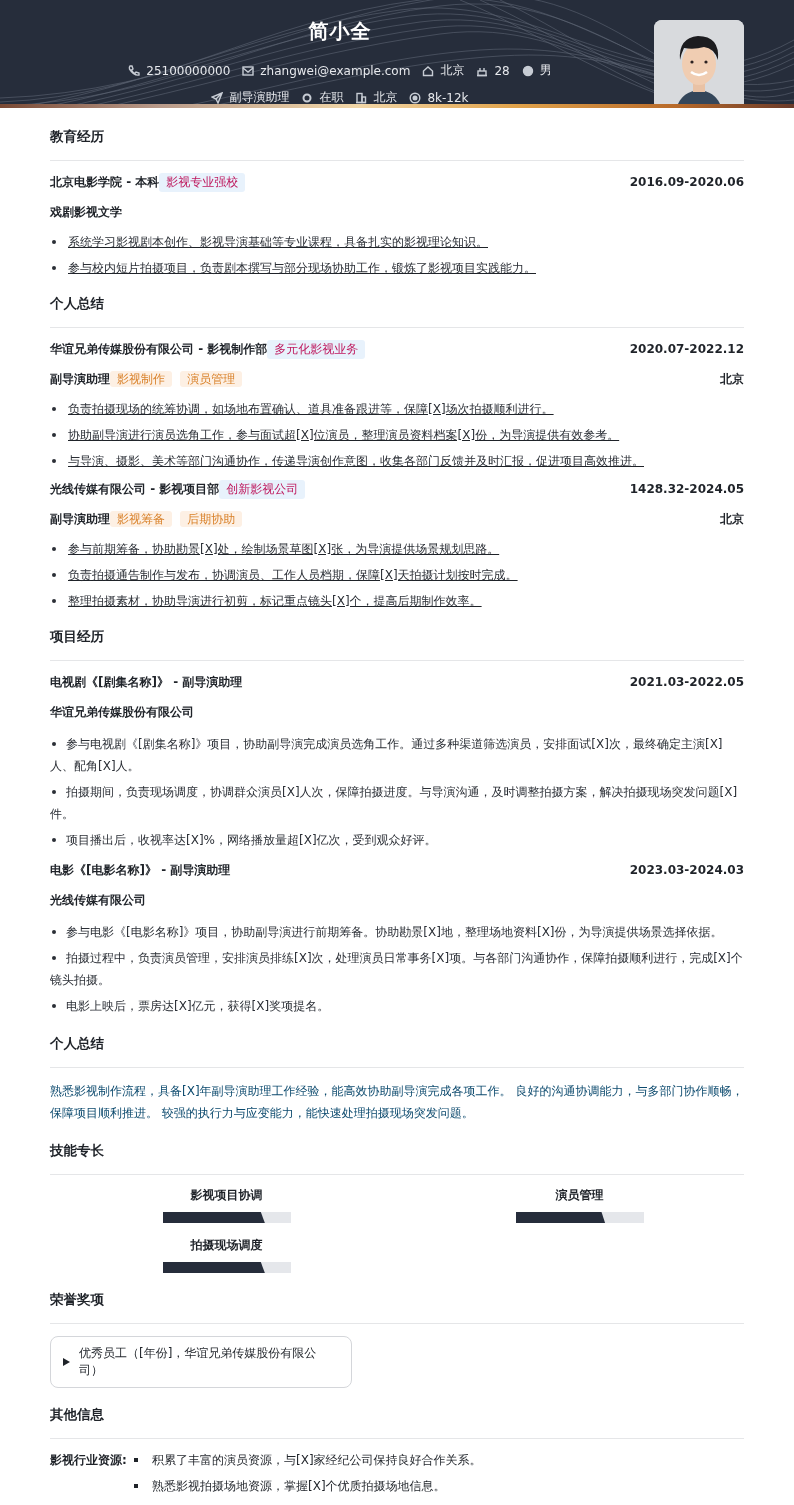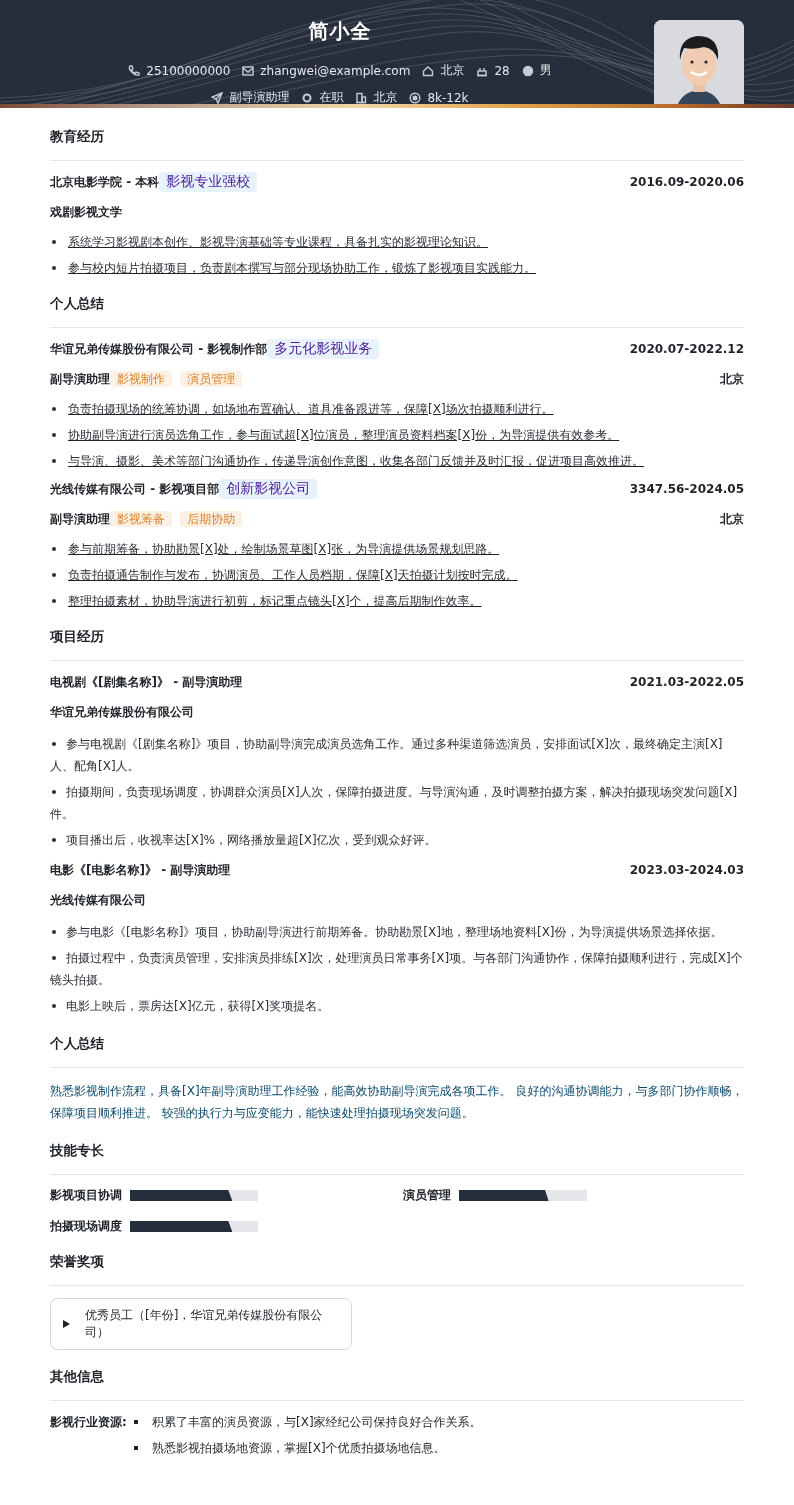--- a/index.html
+++ b/index.html
@@ -34,35 +34,35 @@
   }
   .content { padding: 0 50px; }
   .section { margin-top: 18px; }
   .section-title {
     font-size: 13.5px; font-weight: bold; color: #1f2329; padding-bottom: 14px;
     border-bottom: 1px solid #e5e6e8; margin-bottom: 12px;
   }
   .row { display: flex; justify-content: space-between; align-items: center; height: 18px; margin-bottom: 12px; }
   .row-left { display: flex; align-items: center; font-weight: bold; font-size: 12px; }
   .row-right { font-weight: bold; font-size: 12px; }
-  .tag-blue { background: #e8f2fc; color: #4c1d95; font-weight: normal; padding: 1px 7px; border-radius: 3px; font-size: 14px; }
+  .tag-blue { background: #e8f2fc; color: #be185d; font-weight: normal; padding: 1px 7px; border-radius: 3px; font-size: 12px; }
   .tag-orange { background: #fdf0e4; color: #d9822b; font-weight: normal; padding: 1px 7px; border-radius: 3px; font-size: 12px; margin-right: 4px; }
   .bullets { list-style: none; margin-bottom: 10px; text-decoration: underline; }
   .bullets li { position: relative; padding-left: 18px; font-size: 12px; line-height: 18px; margin-bottom: 8px; color: #2b2f36; }
   .bullets li::before { content: ""; position: absolute; left: 2px; top: 7px; width: 4px; height: 4px; background: #2b2f36; border-radius: 50%; }
   .pbullets { list-style: none; margin-bottom: 10px; }
   .pbullets li { font-size: 12px; line-height: 22px; margin-bottom: 4px; color: #2b2f36; }
   .pbullets li .dot { display: inline-block; width: 4px; height: 4px; background: #2b2f36; border-radius: 50%; vertical-align: middle; margin: 0 10px 2px 2px; }
   .summary { font-size: 12px; line-height: 22px; color: #0c4a6e; }
   .skills { display: grid; grid-template-columns: 353px 353px; row-gap: 14px; }
-  .skill { display: flex; align-items: center; gap: 8px; font-size: 12px; font-weight: bold; }
+  .skill { display: flex; align-items: center; gap: 8px; font-size: 12px; font-weight: bold; flex-direction: column; }
   .bar { position: relative; width: 128px; height: 11px; background: #e5e7eb; overflow: hidden; }
   .bar-fill { position: absolute; left: 0; top: 0; height: 11px; background: #262d3b; clip-path: polygon(0 0, 96% 0, 100% 100%, 0 100%); }
   .award {
-    display: inline-flex; align-items: center; gap: 15px; border: 1px solid #d4d6da; border-radius: 8px;
+    display: inline-flex; align-items: center; gap: 9px; border: 1px solid #d4d6da; border-radius: 8px;
     padding: 8px 12px; font-size: 12px; width: 302px; color: #1f2329;
   }
   .award .tri { width: 0; height: 0; border-left: 7px solid #1f2329; border-top: 4.5px solid transparent; border-bottom: 4.5px solid transparent; }
   .other { display: flex; font-size: 12px; }
   .other-label { font-weight: bold; width: 80px; flex-shrink: 0; line-height: 18px; }
   .other-list { list-style: none; }
   .other-list li { position: relative; padding-left: 22px; line-height: 18px; margin-bottom: 8px; }
   .other-list li::before { content: ""; position: absolute; left: 4px; top: 7px; width: 4px; height: 4px; background: #1f2329; }
 </style>
 </head>
@@ -215,21 +215,21 @@
       <li>负责拍摄现场的统筹协调，如场地布置确认、道具准备跟进等，保障[X]场次拍摄顺利进行。</li>
       <li>协助副导演进行演员选角工作，参与面试超[X]位演员，整理演员资料档案[X]份，为导演提供有效参考。</li>
       <li>与导演、摄影、美术等部门沟通协作，传递导演创作意图，收集各部门反馈并及时汇报，促进项目高效推进。</li>
     </ul>
 
     <div class="row">
       <div class="row-left">
         <span>光线传媒有限公司 - 影视项目部</span>
         <span class="tag-blue">创新影视公司</span>
       </div>
-      <div class="row-right">3347.56-2024.05</div>
+      <div class="row-right">1428.32-2024.05</div>
     </div>
     <div class="row">
       <div class="row-left">
         <span>副导演助理</span>
         <span>
           <span class="tag-orange">影视筹备</span>
           <span class="tag-orange">后期协助</span>
         </span>
       </div>
       <div class="row-right">北京</div>

